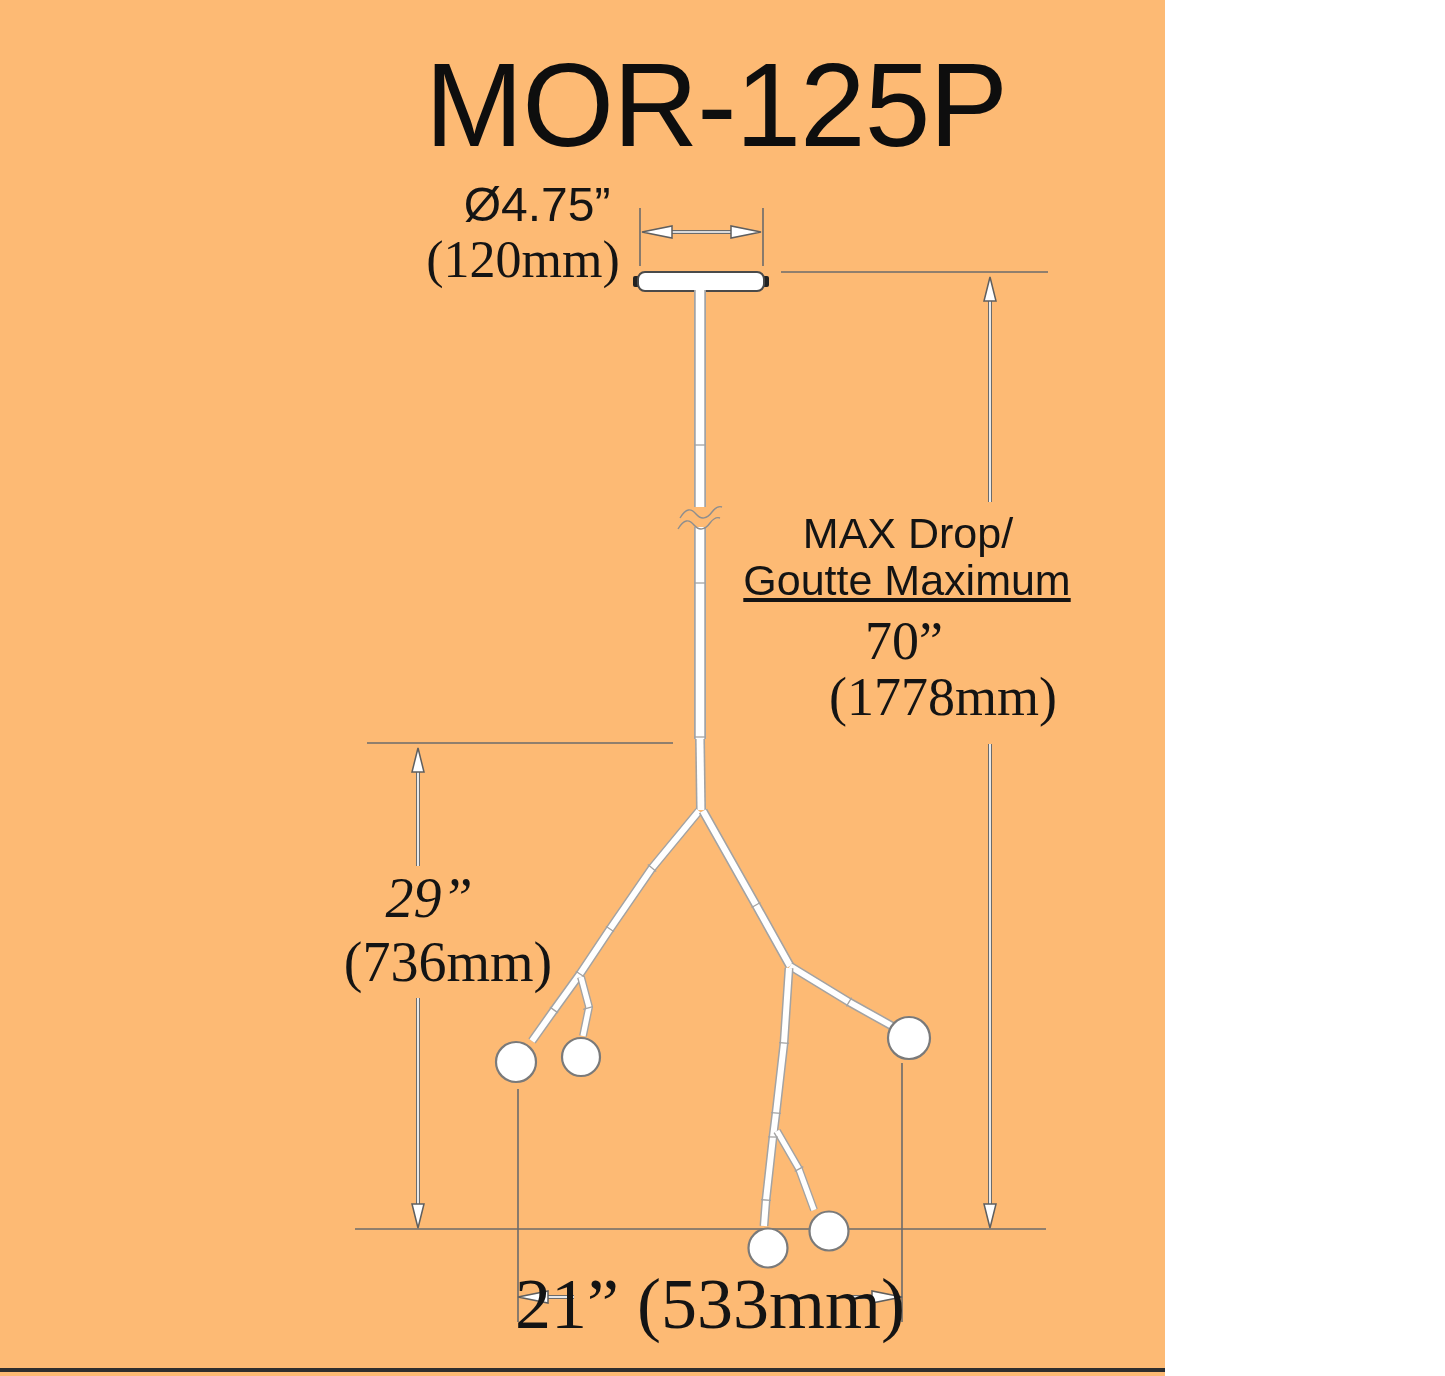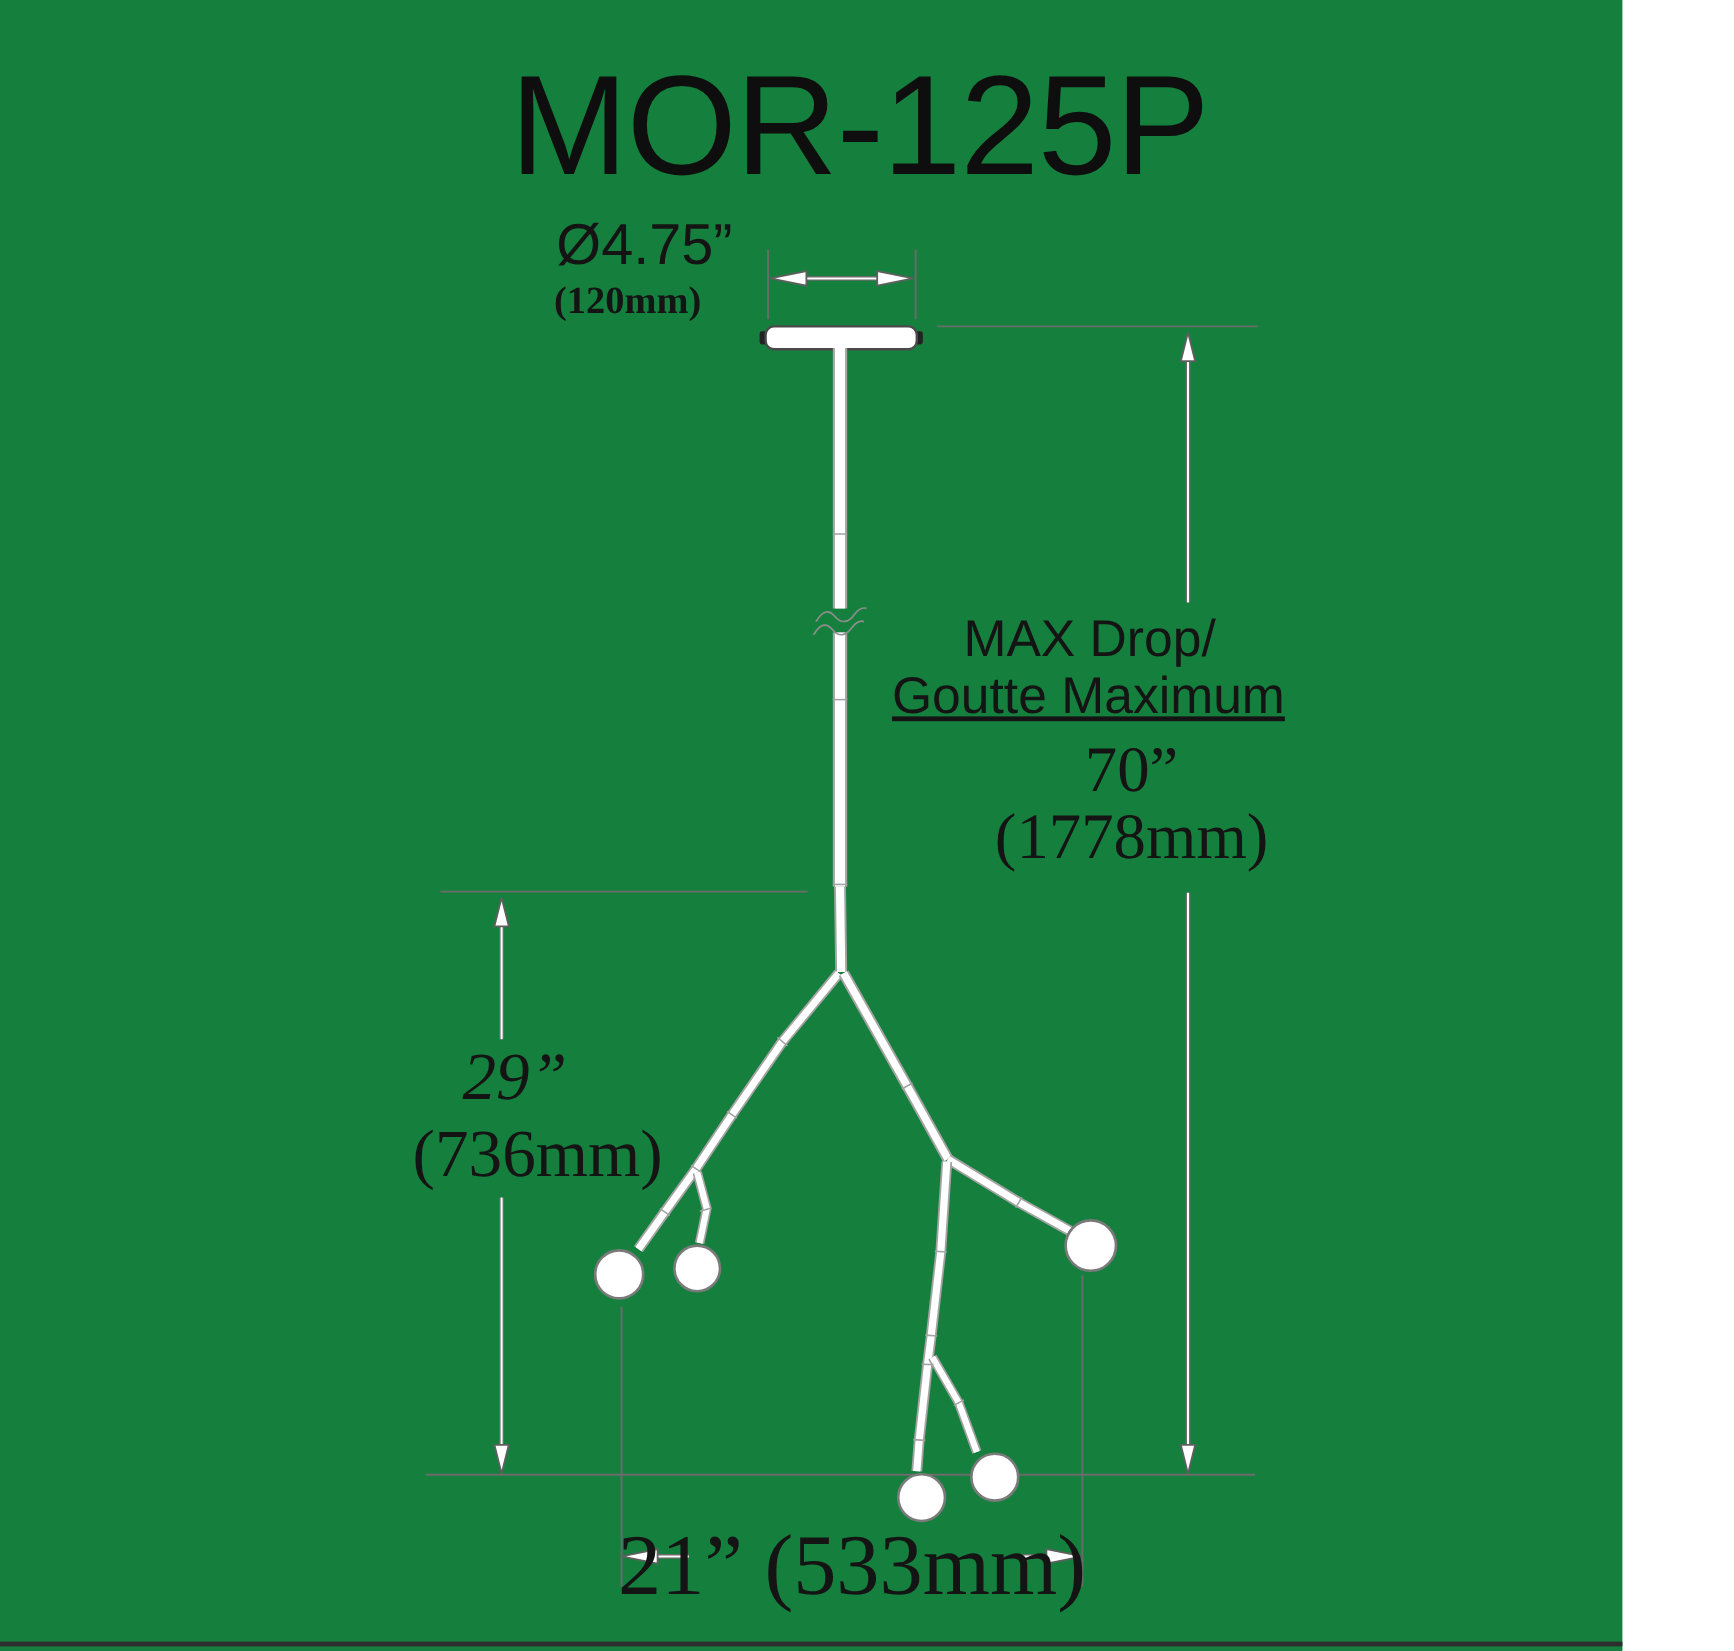--- a/index.html
+++ b/index.html
@@ -1,25 +1,25 @@
 <!DOCTYPE html>
 <html><head>
 <meta charset="utf-8">
 <style>
   html,body{margin:0;padding:0;background:#ffffff;}
   .canvas{
-    position:relative;width:1352px;height:1376px;background:#15803d;overflow:hidden;
+    position:relative;width:1165px;height:1376px;background:#fdba74;overflow:hidden;
     font-family:"Liberation Sans",sans-serif;
   }
   .t{position:absolute;transform:translateX(-50%);white-space:nowrap;line-height:1;color:#141414;}
   .sans{font-family:"Liberation Sans",sans-serif;}
   .serif{font-family:"Liberation Serif",serif;}
   .title{font-size:118px;color:#0e0e0e;letter-spacing:-1px;}
   .dia-in{font-size:48px;}
-  .dia-mm{font-size:32px;font-weight:bold;}
+  .dia-mm{font-size:52px;}
   .max-line{font-size:43px;}
   .drop-val{font-size:54px;}
   .h-val{font-size:56px;}
   .w-val{font-size:72px;font-family:Liberation Serif, serif;}
   .bottom-bar{position:absolute;left:0;top:1368px;width:1445px;height:4px;background:#2e2e2e;}
   svg{position:absolute;left:0;top:0;}
   
   .ext{stroke:#6b6b6b;stroke-width:1.6;fill:none;}
   .shaft-o{stroke:#6b6b6b;stroke-width:4;fill:none;}
   .shaft-i{stroke:#ffffff;stroke-width:1.7;fill:none;}
@@ -136,21 +136,21 @@
     </g>
   </svg>
 
   <div class="t sans title" style="left:716px;top:46px;">MOR-125P</div>
 
   <div class="t sans dia-in" style="left:537px;top:181px;">Ø4.75”</div>
   <div class="t serif dia-mm" style="left:523px;top:234px;">(120mm)</div>
 
   <div class="t sans max-line" style="left:908px;top:512px;">MAX Drop/</div>
   <div class="t sans max-line" style="left:907px;top:559px;text-decoration:underline;">Goutte Maximum</div>
-  <div class="t serif drop-val" style="left:943px;top:614px;text-align:right;">70”</div>
+  <div class="t serif drop-val" style="left:904px;top:614px;text-align:right;">70”</div>
   <div class="t serif drop-val" style="left:918px;top:670px;margin-left:25px;">(1778mm)</div>
 
   <div class="t serif h-val" style="left:429px;top:870px;font-style:italic;">29”</div>
   <div class="t serif h-val" style="left:448px;top:934px;">(736mm)</div>
 
   <div class="t serif w-val" style="left:710px;top:1268px;">21” (533mm)</div>
 
   <div class="bottom-bar"></div>
 </div>
 

